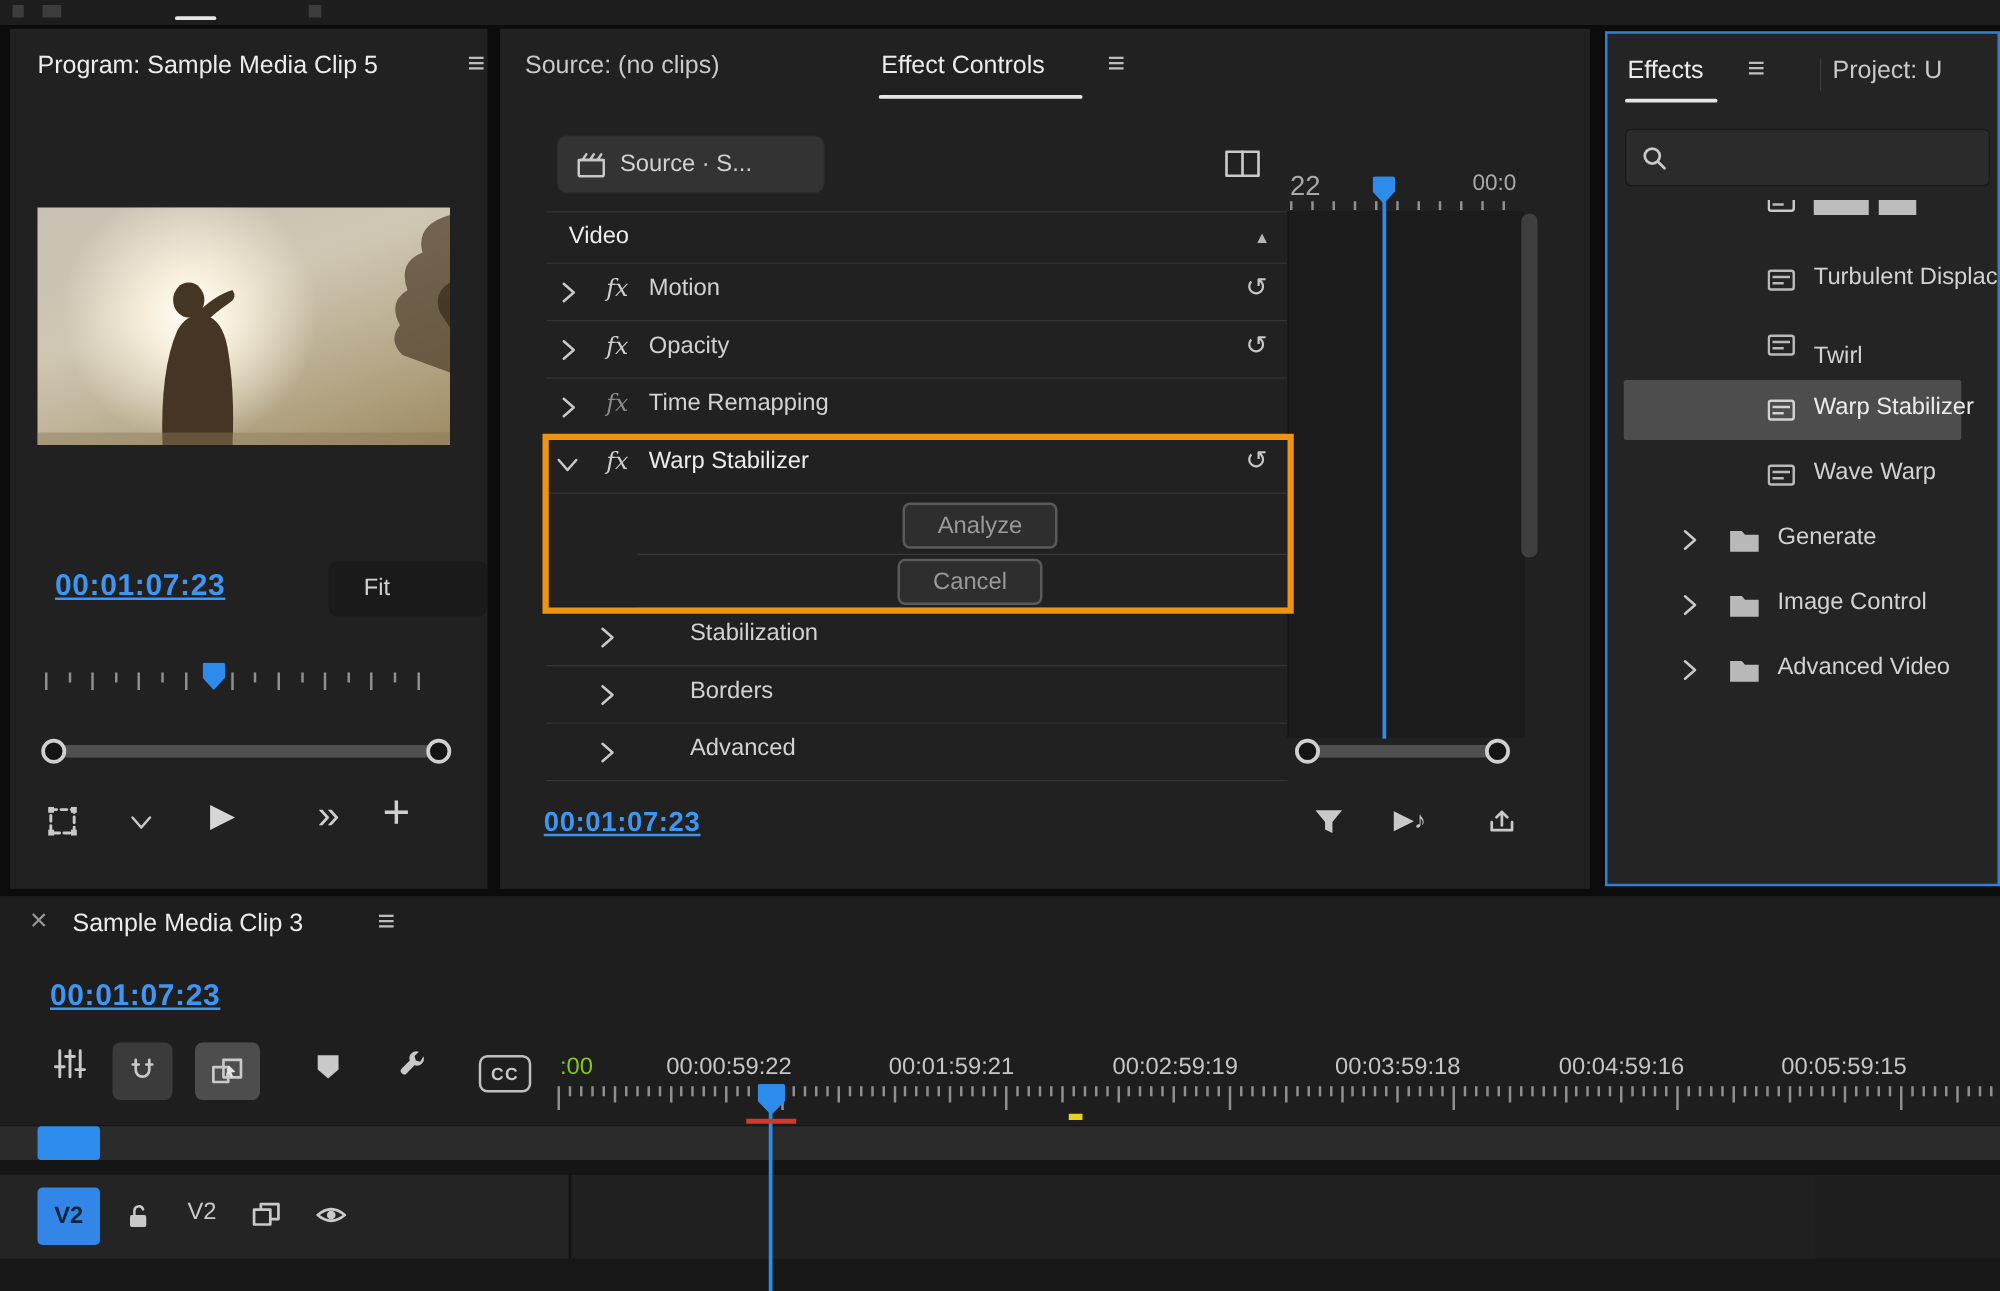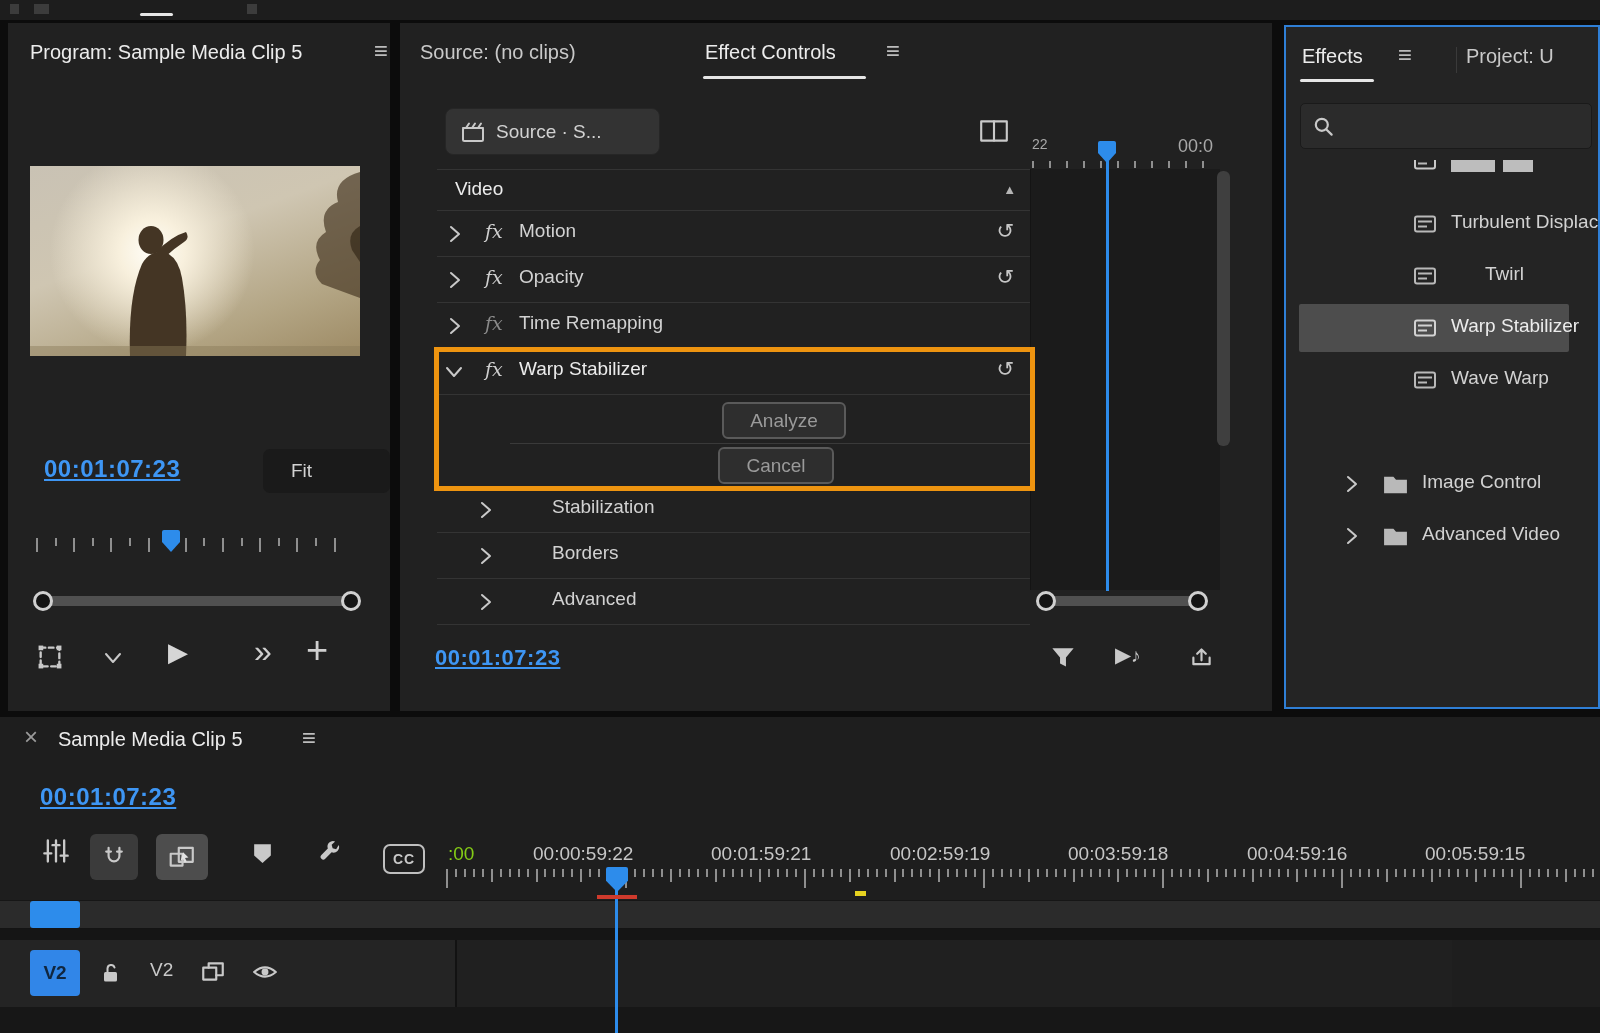--- a/index.html
+++ b/index.html
@@ -212,21 +212,21 @@
         <svg width="16" height="20" viewBox="0 0 16 20">
           <path d="M4,3 L12,10 L4,17" class="icon-stroke" stroke-width="2.6"></path>
         </svg>
       </span>
     <span class="abs t19" style="left:115px;top:9px;">Borders</span>
   </div>
 
   <div class="abs tc" style="left:35px;top:622px;font-size:22px;">00:01:07:23</div>
 
   <div class="abs" style="left:630px;top:146px;width:190px;height:421px;background:#1b1b1b;border-left:1px solid #141414;"></div>
-  <div class="abs t17" style="left:632px;top:113px;font-size:14px;color:#a8a8a8;">22</div>
+  <div class="abs t17" style="left:632px;top:113px;font-size:22px;color:#a8a8a8;">22</div>
   <div class="abs t17" style="left:778px;top:113px;font-size:18px;color:#a8a8a8;">00:0</div>
   <div class="abs" style="left:632px;top:138px;width:188px;height:8px;">
       <div class="tick" style="left: 0px; height: 7px;"></div>
       <div class="tick" style="left: 17px; height: 7px;"></div>
       <div class="tick" style="left: 34px; height: 7px;"></div>
       <div class="tick" style="left: 51px; height: 7px;"></div>
       <div class="tick" style="left: 68px; height: 7px;"></div>
       <div class="tick" style="left: 85px; height: 7px;"></div>
       <div class="tick" style="left: 102px; height: 7px;"></div>
       <div class="tick" style="left: 119px; height: 7px;"></div>
@@ -296,72 +296,85 @@
       </span>
     <span class="abs t19" style="left:152px;top:11px;">Turbulent Displace</span>
   </div>
   <div class="abs" style="left:13px;top:225px;width:290px;height:48px;">
     <span class="abs" style="left:115px;top:15px;">
         <svg width="22" height="18" viewBox="0 0 22 18">
           <rect x="1" y="1.5" width="20" height="15" rx="2" fill="none" stroke="#b9b9b9" stroke-width="2"></rect>
           <path d="M4,6.5 H18 M4,11.5 H13" stroke="#b9b9b9" stroke-width="2"></path>
         </svg>
       </span>
-    <span class="abs t19" style="left:152px;top:11px;margin-left:34px;">Twirl</span>
+    <span class="abs t19" style="left:152px;top:22px;">Twirl</span>
   </div>
   <div class="abs" style="left:13px;top:277px;width:270px;height:48px;background:#4d4d4d;border-radius:2px;">
     <span class="abs" style="left:115px;top:15px;">
         <svg width="22" height="18" viewBox="0 0 22 18">
           <rect x="1" y="1.5" width="20" height="15" rx="2" fill="none" stroke="#d2d2d2" stroke-width="2"></rect>
           <path d="M4,6.5 H18 M4,11.5 H13" stroke="#d2d2d2" stroke-width="2"></path>
         </svg>
       </span>
     <span class="abs t19 bright" style="left:152px;top:11px;">Warp Stabilizer</span>
   </div>
   <div class="abs" style="left:13px;top:329px;width:290px;height:48px;">
     <span class="abs" style="left:115px;top:15px;">
         <svg width="22" height="18" viewBox="0 0 22 18">
           <rect x="1" y="1.5" width="20" height="15" rx="2" fill="none" stroke="#b9b9b9" stroke-width="2"></rect>
           <path d="M4,6.5 H18 M4,11.5 H13" stroke="#b9b9b9" stroke-width="2"></path>
         </svg>
       </span>
     <span class="abs t19" style="left:152px;top:11px;">Wave Warp</span>
   </div>
 
-  <div class="abs" style="left:13px;top:433px;width:290px;height:48px;">
+  <div class="abs" style="left:13px;top:381px;width:290px;height:48px;">
     <span class="abs" style="left:45px;top:14px;">
         <svg width="16" height="20" viewBox="0 0 16 20">
           <path d="M4,3 L12,10 L4,17" class="icon-stroke" stroke-width="2.6"></path>
         </svg>
       </span>
     <span class="abs" style="left:83px;top:13px;">
         <svg width="27" height="21" viewBox="0 0 26 20">
           <path d="M2,3.5 h9 l2.5,3 H24 v13 H2 Z" fill="#b9b9b9"></path>
         </svg>
       </span>
-    <span class="abs t19" style="left:123px;top:11px;">Image Control</span>
-  </div>
-  <div class="abs" style="left:13px;top:485px;width:290px;height:48px;">
+    <span class="abs t19" style="left:123px;top:11px;">Generate</span>
+  </div>
+  <div class="abs" style="left:13px;top:433px;width:290px;height:48px;">
     <span class="abs" style="left:45px;top:14px;">
         <svg width="16" height="20" viewBox="0 0 16 20">
           <path d="M4,3 L12,10 L4,17" class="icon-stroke" stroke-width="2.6"></path>
         </svg>
       </span>
     <span class="abs" style="left:83px;top:13px;">
         <svg width="27" height="21" viewBox="0 0 26 20">
           <path d="M2,3.5 h9 l2.5,3 H24 v13 H2 Z" fill="#b9b9b9"></path>
         </svg>
       </span>
+    <span class="abs t19" style="left:123px;top:11px;">Image Control</span>
+  </div>
+  <div class="abs" style="left:13px;top:485px;width:290px;height:48px;">
+    <span class="abs" style="left:45px;top:14px;">
+        <svg width="16" height="20" viewBox="0 0 16 20">
+          <path d="M4,3 L12,10 L4,17" class="icon-stroke" stroke-width="2.6"></path>
+        </svg>
+      </span>
+    <span class="abs" style="left:83px;top:13px;">
+        <svg width="27" height="21" viewBox="0 0 26 20">
+          <path d="M2,3.5 h9 l2.5,3 H24 v13 H2 Z" fill="#b9b9b9"></path>
+        </svg>
+      </span>
     <span class="abs t19" style="left:123px;top:11px;">Advanced Video</span>
   </div>
 </section>
 
 <section class="panel" style="left:0;top:717px;width:1600px;height:316px;background:#1e1e1e;">
   <span class="abs" style="left:24px;top:8px;font-size:24px;color:#9a9a9a;line-height:1;">×</span>
-  <span class="abs t19 bright" style="left:58px;top:11px;font-size:20px;">Sample Media Clip 5</span>
+  <span class="abs t19 bright" style="left:58px;top:11px;font-size:20px;">Sample Media Clip 3</span>
   <span class="abs menu-glyph" style="left:302px;top:9px;">≡</span>
 
   <div class="abs tc" style="left:40px;top:66px;font-size:24px;">00:01:07:23</div>
 
   <span class="abs" style="left:42px;top:120px;">
     <svg width="28" height="28" viewBox="0 0 24 24">
         <path d="M5,3 V21 M12,3 V21 M19,3 V21" class="icon-stroke"></path>
         <path d="M2,14 H8 M9,7 H15 M16,16 H22" class="icon-stroke" stroke-width="3"></path>
       </svg>
   </span>

